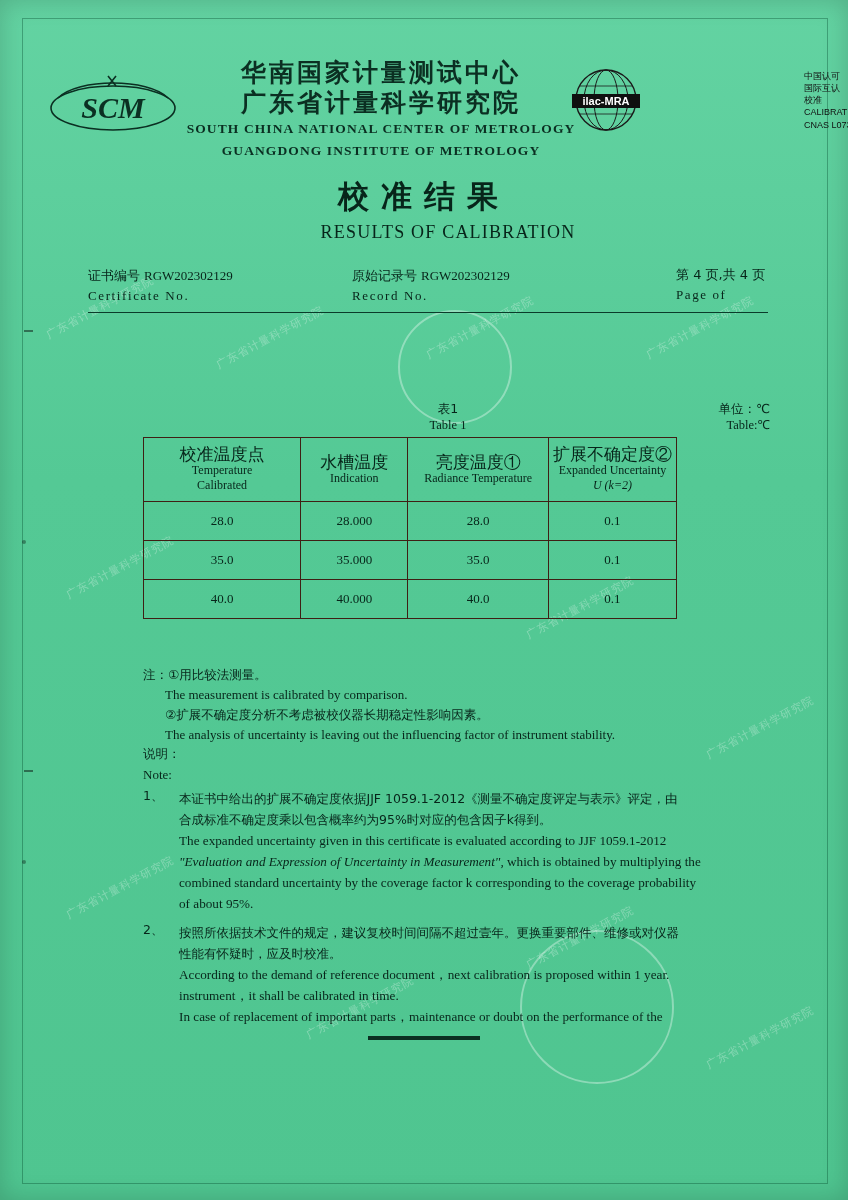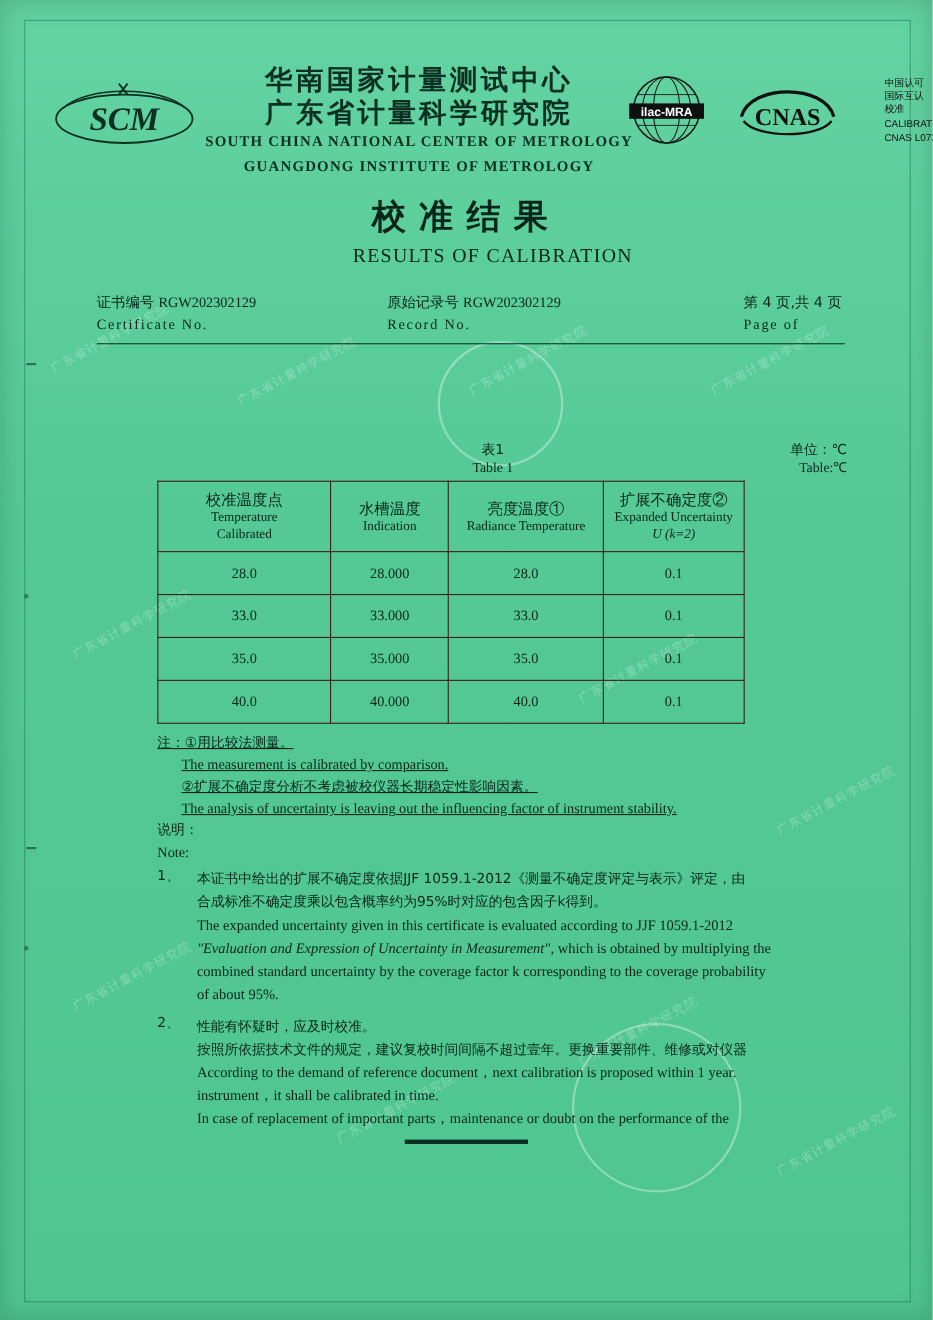--- a/index.html
+++ b/index.html
@@ -219,32 +219,31 @@
   }
   table.data thead th {
     height: 63px;
     font-weight: normal;
   }
   table.data tbody td {
     height: 38px;
     font-family: "Liberation Serif", serif;
     font-size: 13px;
   }
-  .th-cn { font-family: Liberation Sans, sans-serif; font-size: 14px; line-height: 17px; }
+  .th-cn { font-family: Liberation Sans, sans-serif; font-size: 17px; line-height: 17px; }
   .th-en { font-family: "Liberation Serif", serif; font-size: 12px; line-height: 15px; }
   .th-en i { font-style: italic; }
 
   
   .notes {
     position: absolute;
     left: 143px; top: 665px;
     width: 640px;
     z-index: 5;
     color: #07251a;
-    text-decoration: underline;
   }
   .notes .n-cn { font-family: "DejaVu Sans", sans-serif; font-size: 12.5px; line-height: 20px; }
   .notes .n-en { font-family: "Liberation Serif", serif; font-size: 13px; line-height: 20px; padding-left: 22px; }
   .notes .n-cn.ind { padding-left: 22px; }
 
   .note-head {
     position: absolute;
     left: 143px; top: 743px;
     z-index: 5;
     color: #07251a;
@@ -342,27 +341,20 @@
         <ellipse cx="36" cy="36" rx="12" ry="30" fill="none" stroke="#1a1a1a" stroke-width="1"></ellipse>
         <ellipse cx="36" cy="36" rx="22" ry="30" fill="none" stroke="#1a1a1a" stroke-width="1"></ellipse>
         <line x1="6" y1="36" x2="66" y2="36" stroke="#1a1a1a" stroke-width="1"></line>
         <line x1="10" y1="22" x2="62" y2="22" stroke="#1a1a1a" stroke-width="0.8"></line>
         <line x1="10" y1="50" x2="62" y2="50" stroke="#1a1a1a" stroke-width="0.8"></line>
         <rect x="2" y="30" width="68" height="14" fill="#0f0f0f"></rect>
         <text x="36" y="41" text-anchor="middle" font-family="Liberation Sans, sans-serif" font-weight="bold" font-size="11" fill="#ffffff">ilac-MRA</text>
       </svg>
     </div>
 
-    <div class="cnas">
-      <svg width="96" height="62" viewBox="0 0 96 62">
-        <path d="M6 38 C 14 8, 82 8, 90 38" fill="none" stroke="#111" stroke-width="3"></path>
-        <path d="M8 42 C 20 58, 76 58, 88 42" fill="none" stroke="#111" stroke-width="2"></path>
-        <text x="48" y="46" text-anchor="middle" font-family="Liberation Serif, serif" font-weight="bold" font-size="22" fill="#111">CNAS</text>
-      </svg>
-    </div>
 
     <div class="cnas-text">
       <div class="cn">中国认可</div>
       <div class="cn">国际互认</div>
       <div class="cn">校准</div>
       <div>CALIBRATION</div>
       <div>CNAS L0730</div>
     </div>
   </div>
 
@@ -423,26 +415,20 @@
       </tr>
     </thead>
     <tbody>
       <tr>
         <td>28.0</td>
         <td>28.000</td>
         <td>28.0</td>
         <td>0.1</td>
       </tr>
       <tr>
-        <td>33.0</td>
-        <td>33.000</td>
-        <td>33.0</td>
-        <td>0.1</td>
-      </tr>
-      <tr>
         <td>35.0</td>
         <td>35.000</td>
         <td>35.0</td>
         <td>0.1</td>
       </tr>
       <tr>
         <td>40.0</td>
         <td>40.000</td>
         <td>40.0</td>
         <td>0.1</td>
@@ -467,22 +453,22 @@
       <span class="note-num">1、</span>
       <div class="p-cn">本证书中给出的扩展不确定度依据JJF 1059.1-2012《测量不确定度评定与表示》评定，由</div>
       <div class="p-cn">合成标准不确定度乘以包含概率约为95%时对应的包含因子k得到。</div>
       <div class="p-en">The expanded uncertainty given in this certificate is evaluated according to JJF 1059.1-2012</div>
       <div class="p-en"><i>"Evaluation and Expression of Uncertainty in Measurement",</i><span> which is obtained by multiplying the</span></div>
       <div class="p-en">combined standard uncertainty by the coverage factor k corresponding to the coverage probability</div>
       <div class="p-en">of about 95%.</div>
     </div>
     <div class="note-item">
       <span class="note-num">2、</span>
+      <div class="p-cn">按照所依据技术文件的规定，建议复校时间间隔不超过壹年。更换重要部件、维修或对仪器</div>
       <div class="p-cn">性能有怀疑时，应及时校准。</div>
-      <div class="p-cn">按照所依据技术文件的规定，建议复校时间间隔不超过壹年。更换重要部件、维修或对仪器</div>
       <div class="p-en">According to the demand of reference document，next calibration is proposed within 1 year.</div>
       <div class="p-en">instrument，it shall be calibrated in time.</div>
       <div class="p-en">In case of replacement of important parts，maintenance or doubt on the performance of the</div>
     </div>
   </div>
 
   <div class="end-bar"></div>
 </div>
 
 </body></html>

